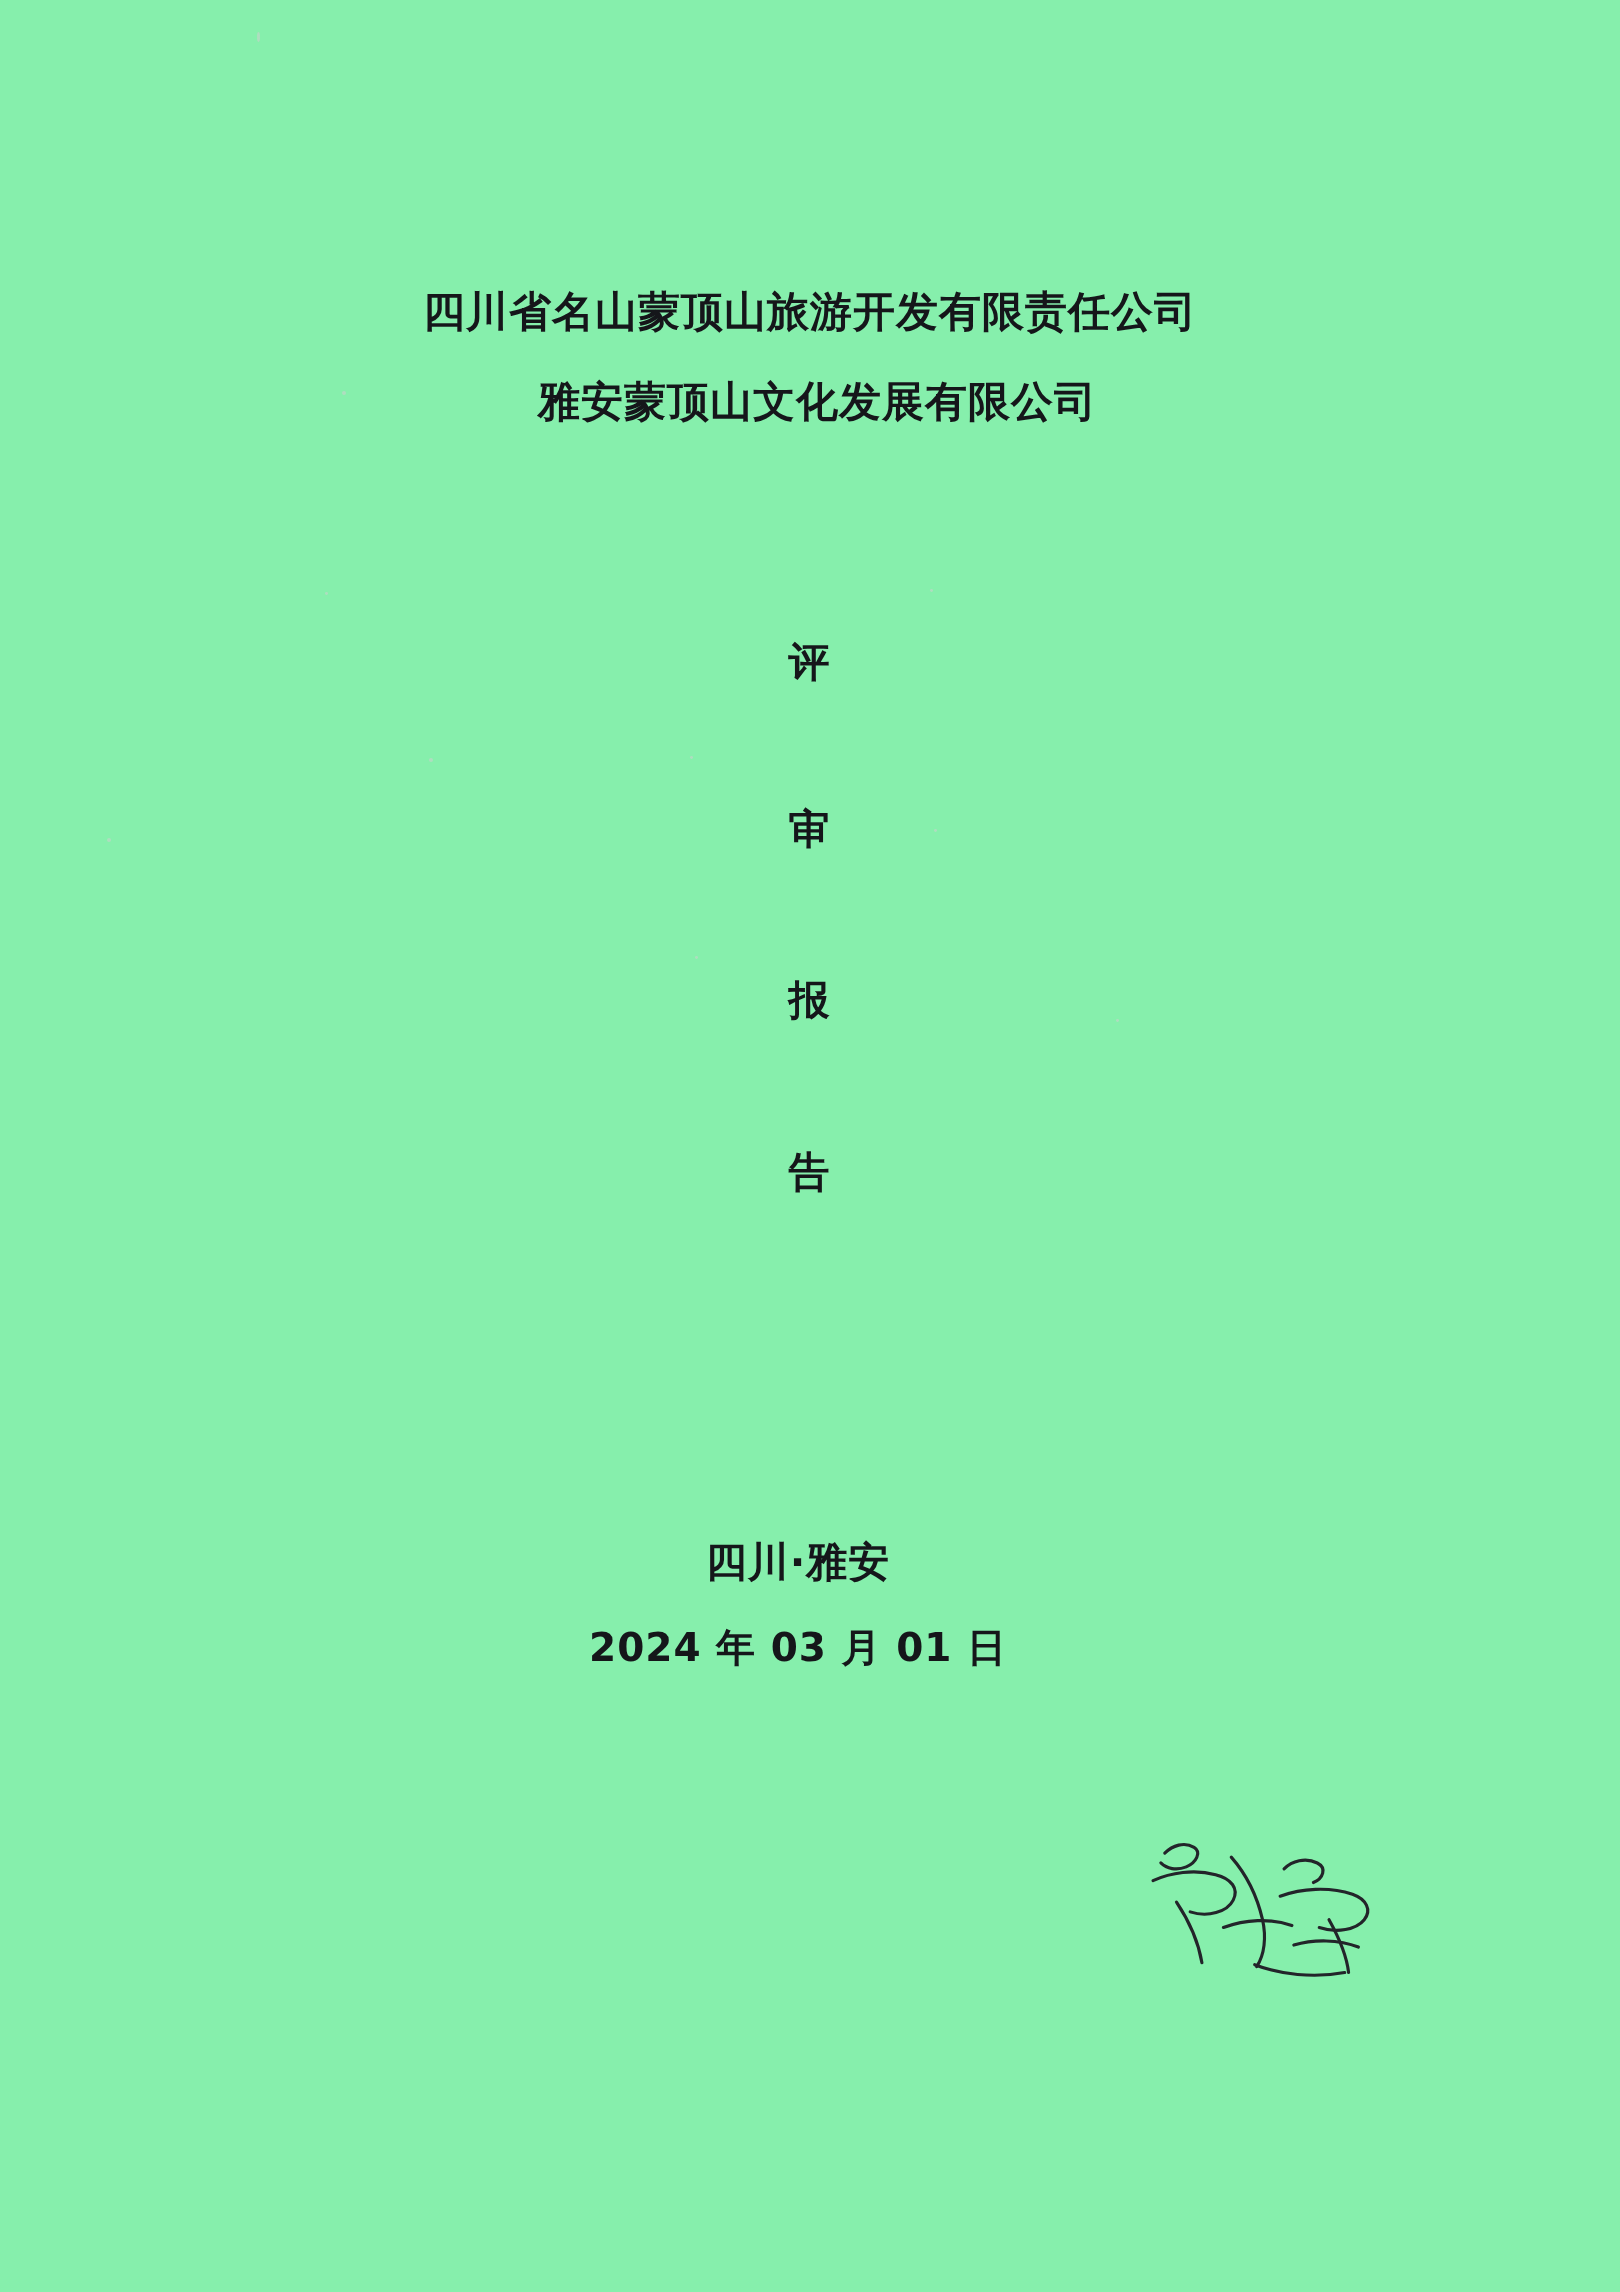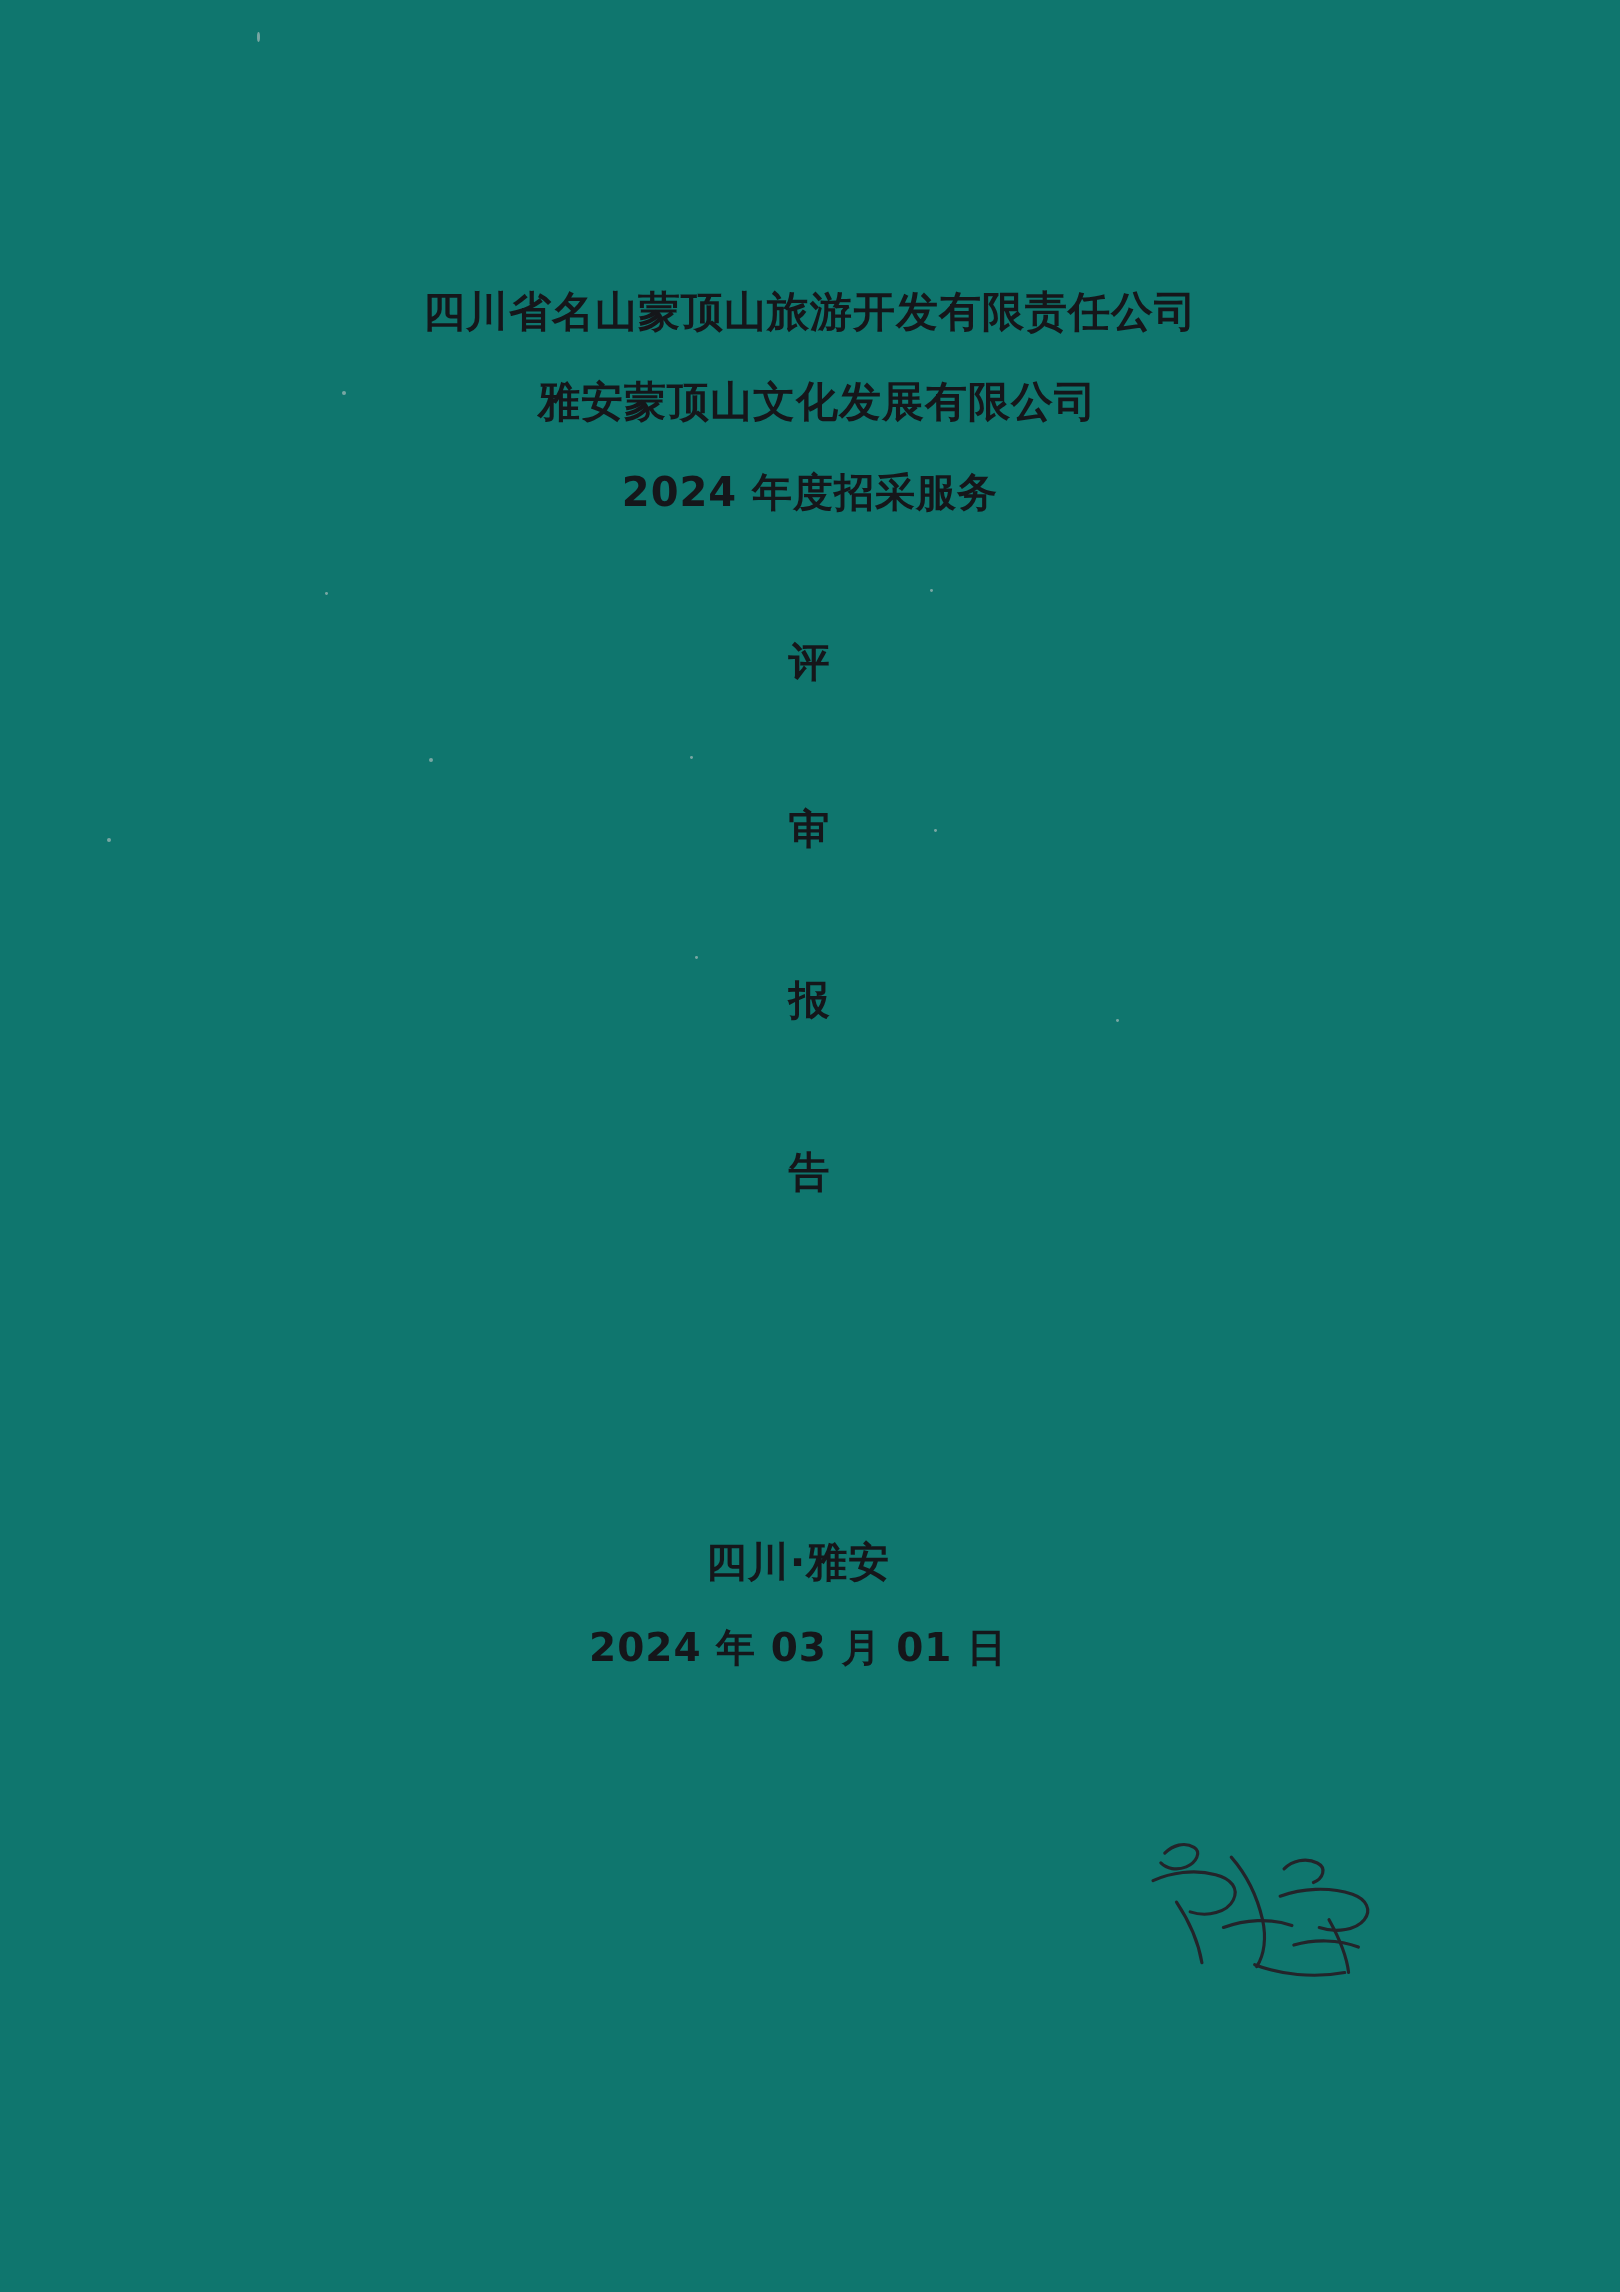--- a/index.html
+++ b/index.html
@@ -8,21 +8,21 @@
     background: #ffffff;
   }
   body {
     font-family: "DejaVu Sans", "Liberation Sans", sans-serif;
   }
   .page {
     position: relative;
     width: 1620px;
     height: 2293px;
     margin: 0 auto;
-    background: #0f766e;
+    background: #86efac;
     overflow: hidden;
   }
   
   .speck {
     position: absolute;
     background: #cfcfcf;
     border-radius: 50%;
     opacity: 0.55;
   }
   .content {
@@ -119,21 +119,20 @@
   <div class="speck" style="left:934px; top:829px; width:2.9px; height:2.9px;"></div>
   <div class="speck" style="left:107px; top:838px; width:3.9px; height:3.9px;"></div>
   <div class="speck" style="left:695px; top:956px; width:2.9px; height:2.9px;"></div>
   <div class="speck" style="left:1116px; top:1019px; width:2.9px; height:2.9px;"></div>
 
   <div class="content">
 
     <div class="title-block">
       <div class="title-line title-line-1">四川省名山蒙顶山旅游开发有限责任公司</div>
       <div class="title-line title-line-2">雅安蒙顶山文化发展有限公司</div>
-      <div class="title-line title-line-3">2024 年度招采服务</div>
     </div>
 
     <div class="report-word rw1">评</div>
     <div class="report-word rw2">审</div>
     <div class="report-word rw3">报</div>
     <div class="report-word rw4">告</div>
 
     <div class="place-block">
       <div class="place-line">四川·雅安</div>
       <div class="date-line">2024 年 03 月 01 日</div>

